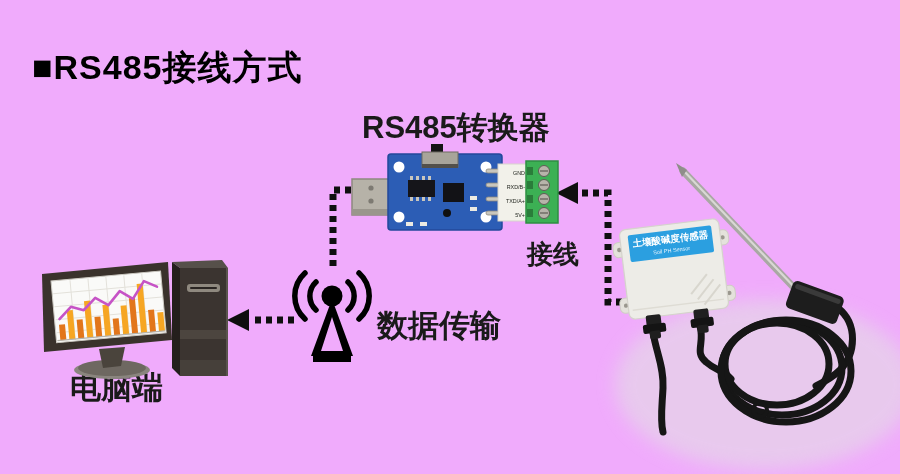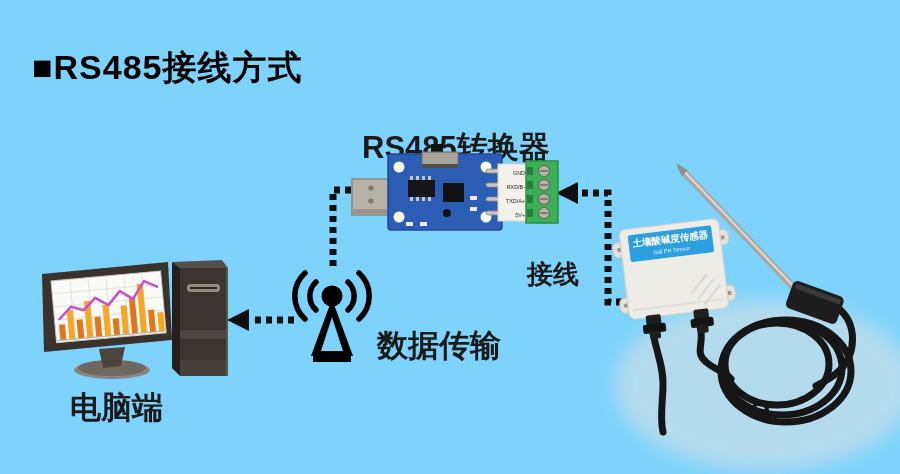--- a/index.html
+++ b/index.html
@@ -1,19 +1,19 @@
 <!DOCTYPE html>
 <html><head>
 <meta charset="utf-8">
 <style>
   html,body{margin:0;padding:0;background:#fff;}
-  .canvas{position:relative;width:900px;height:474px;background:#7dd3fc;overflow:hidden;
+  .canvas{position:relative;width:900px;height:474px;background:#f0abfc;overflow:hidden;
           font-family:"Liberation Sans","DejaVu Sans",sans-serif;text-align:right;}
   .title{position:absolute;left:32px;top:45px;font-size:34px;font-weight:700;color:#000;white-space:nowrap;letter-spacing:1px;}
-  .lbl{position:absolute;color:#1a1a1a;font-weight:600;white-space:nowrap;margin-top:20px;}
+  .lbl{position:absolute;color:#1a1a1a;font-weight:600;white-space:nowrap;}
   .lbl-converter{left:362px;top:107px;font-size:31px;}
   .lbl-wiring{left:527px;top:237px;font-size:26px;}
   .lbl-data{left:377px;top:305px;font-size:31px;}
   .lbl-pc{left:70px;top:367px;font-size:31px;}
   svg{position:absolute;left:0;top:0;}
 </style>
 </head>
 <body>
 
 <div class="canvas">

